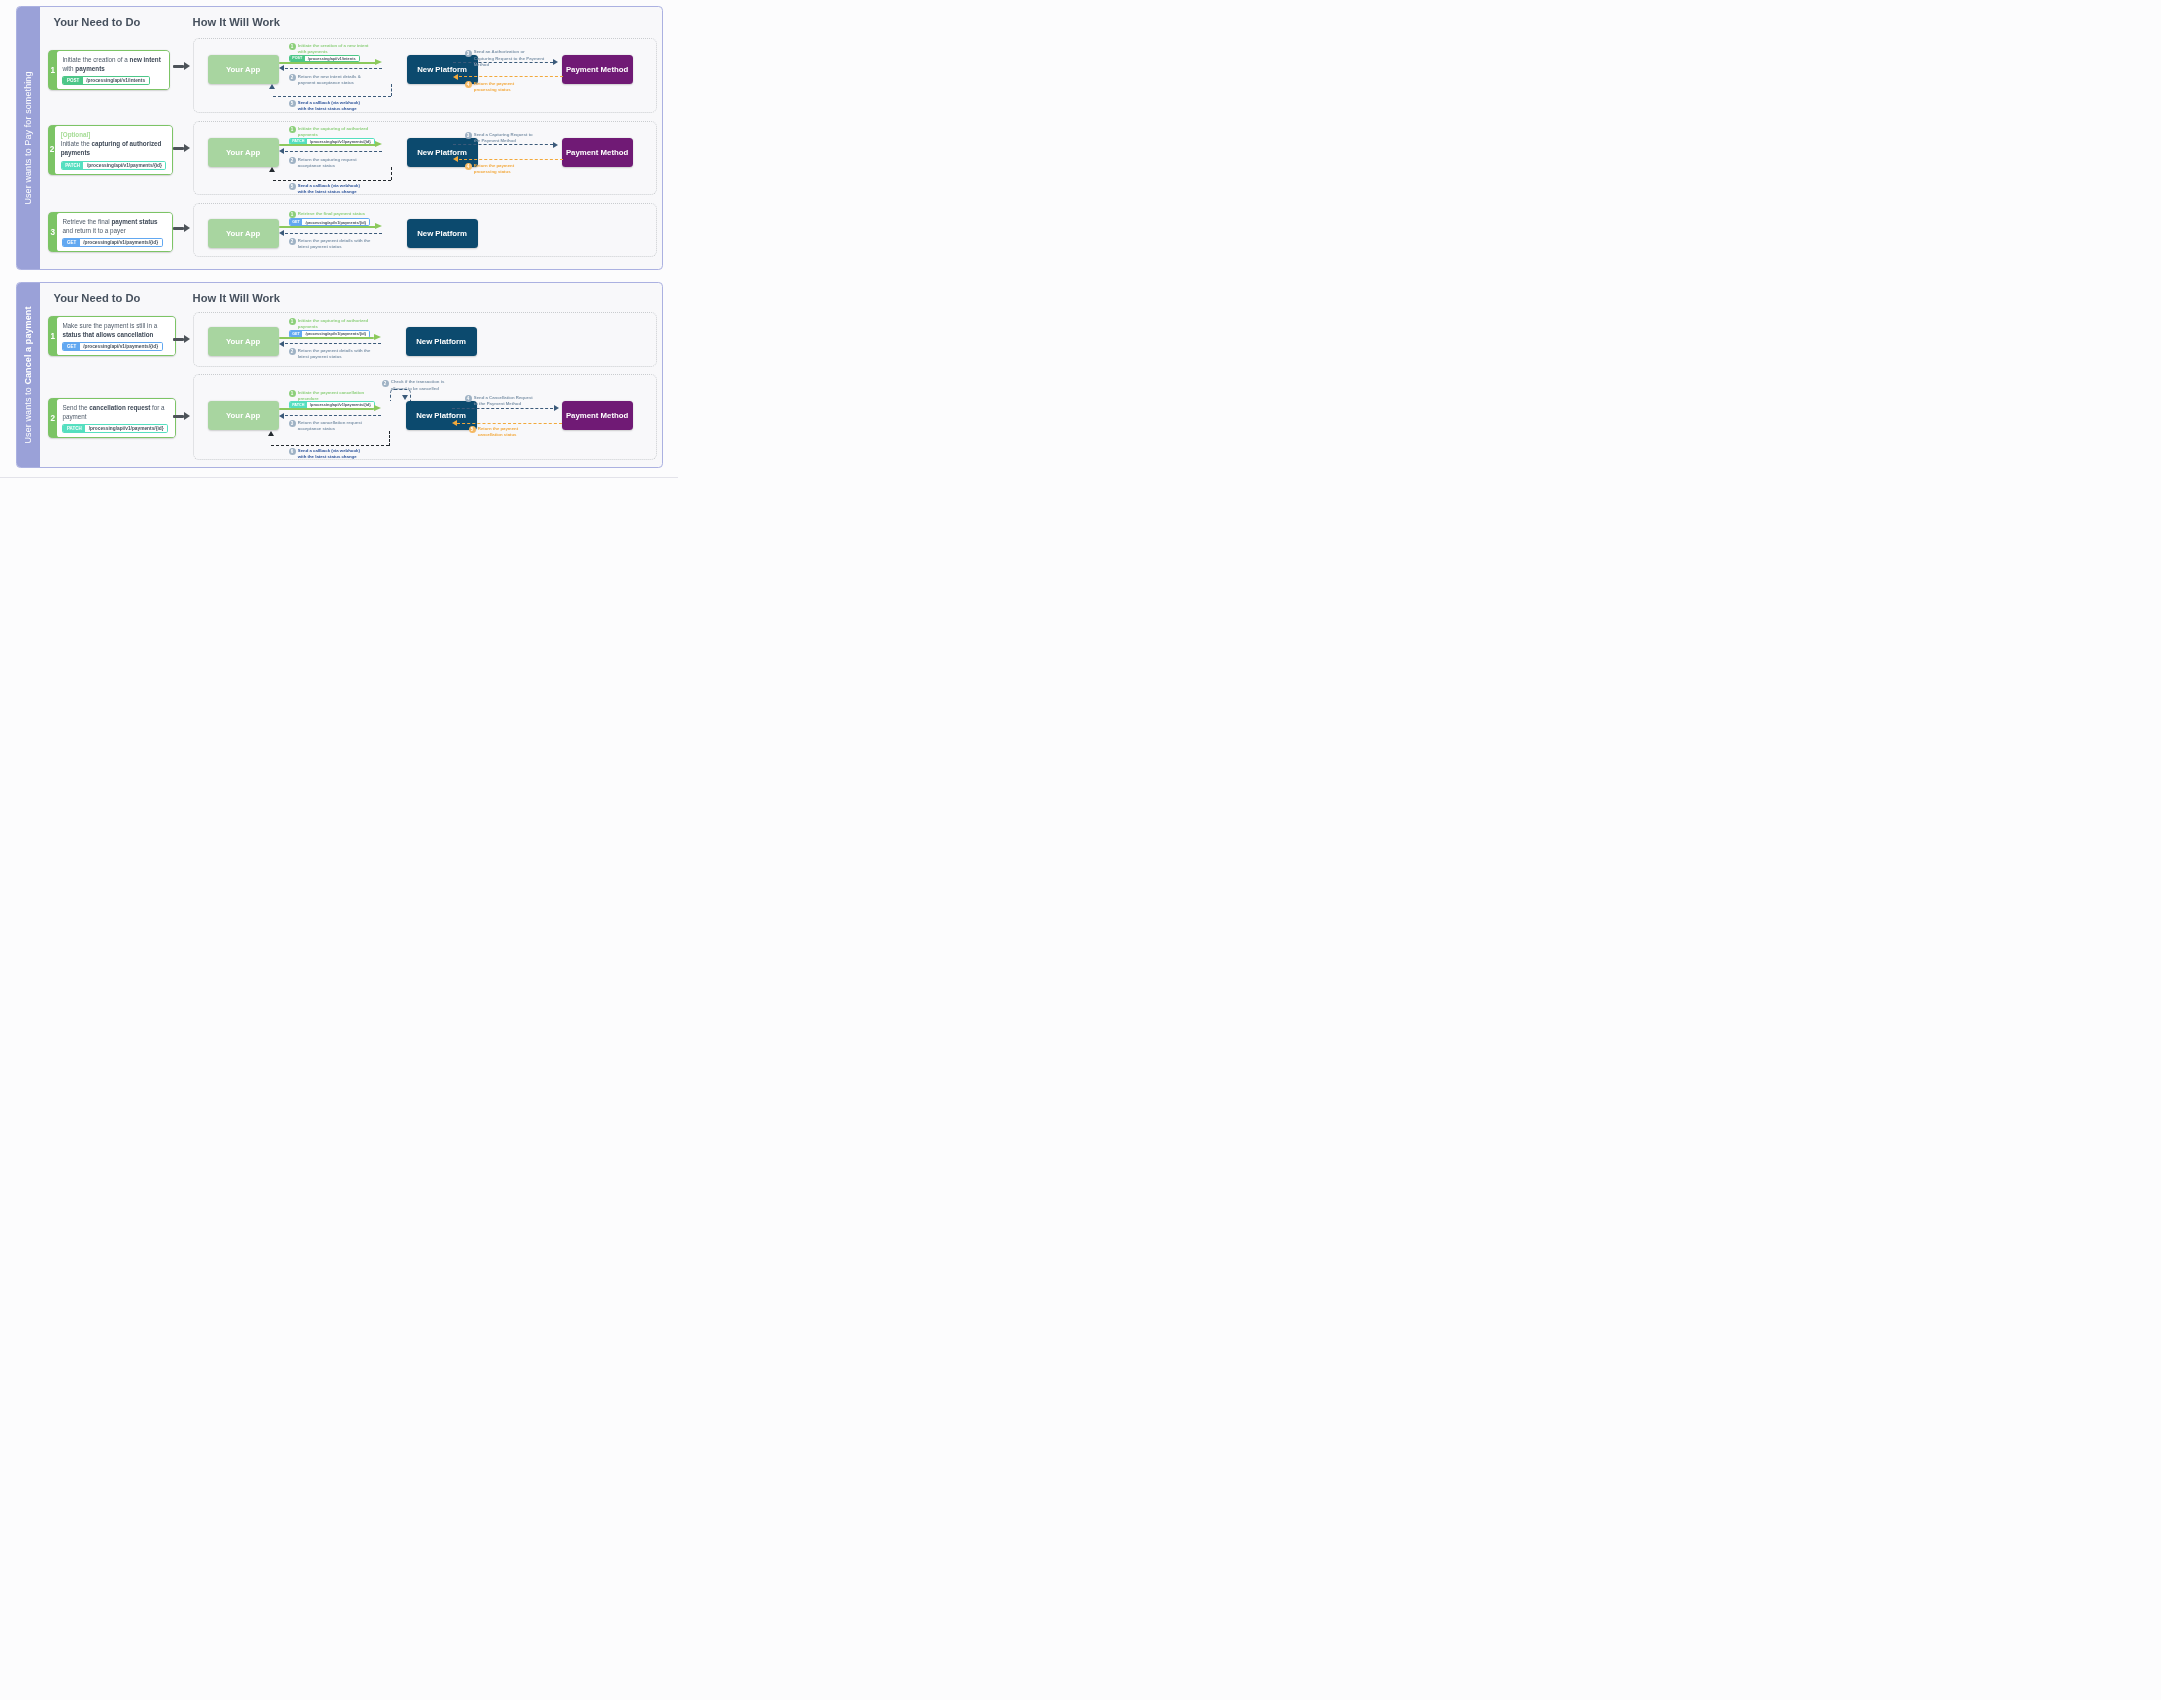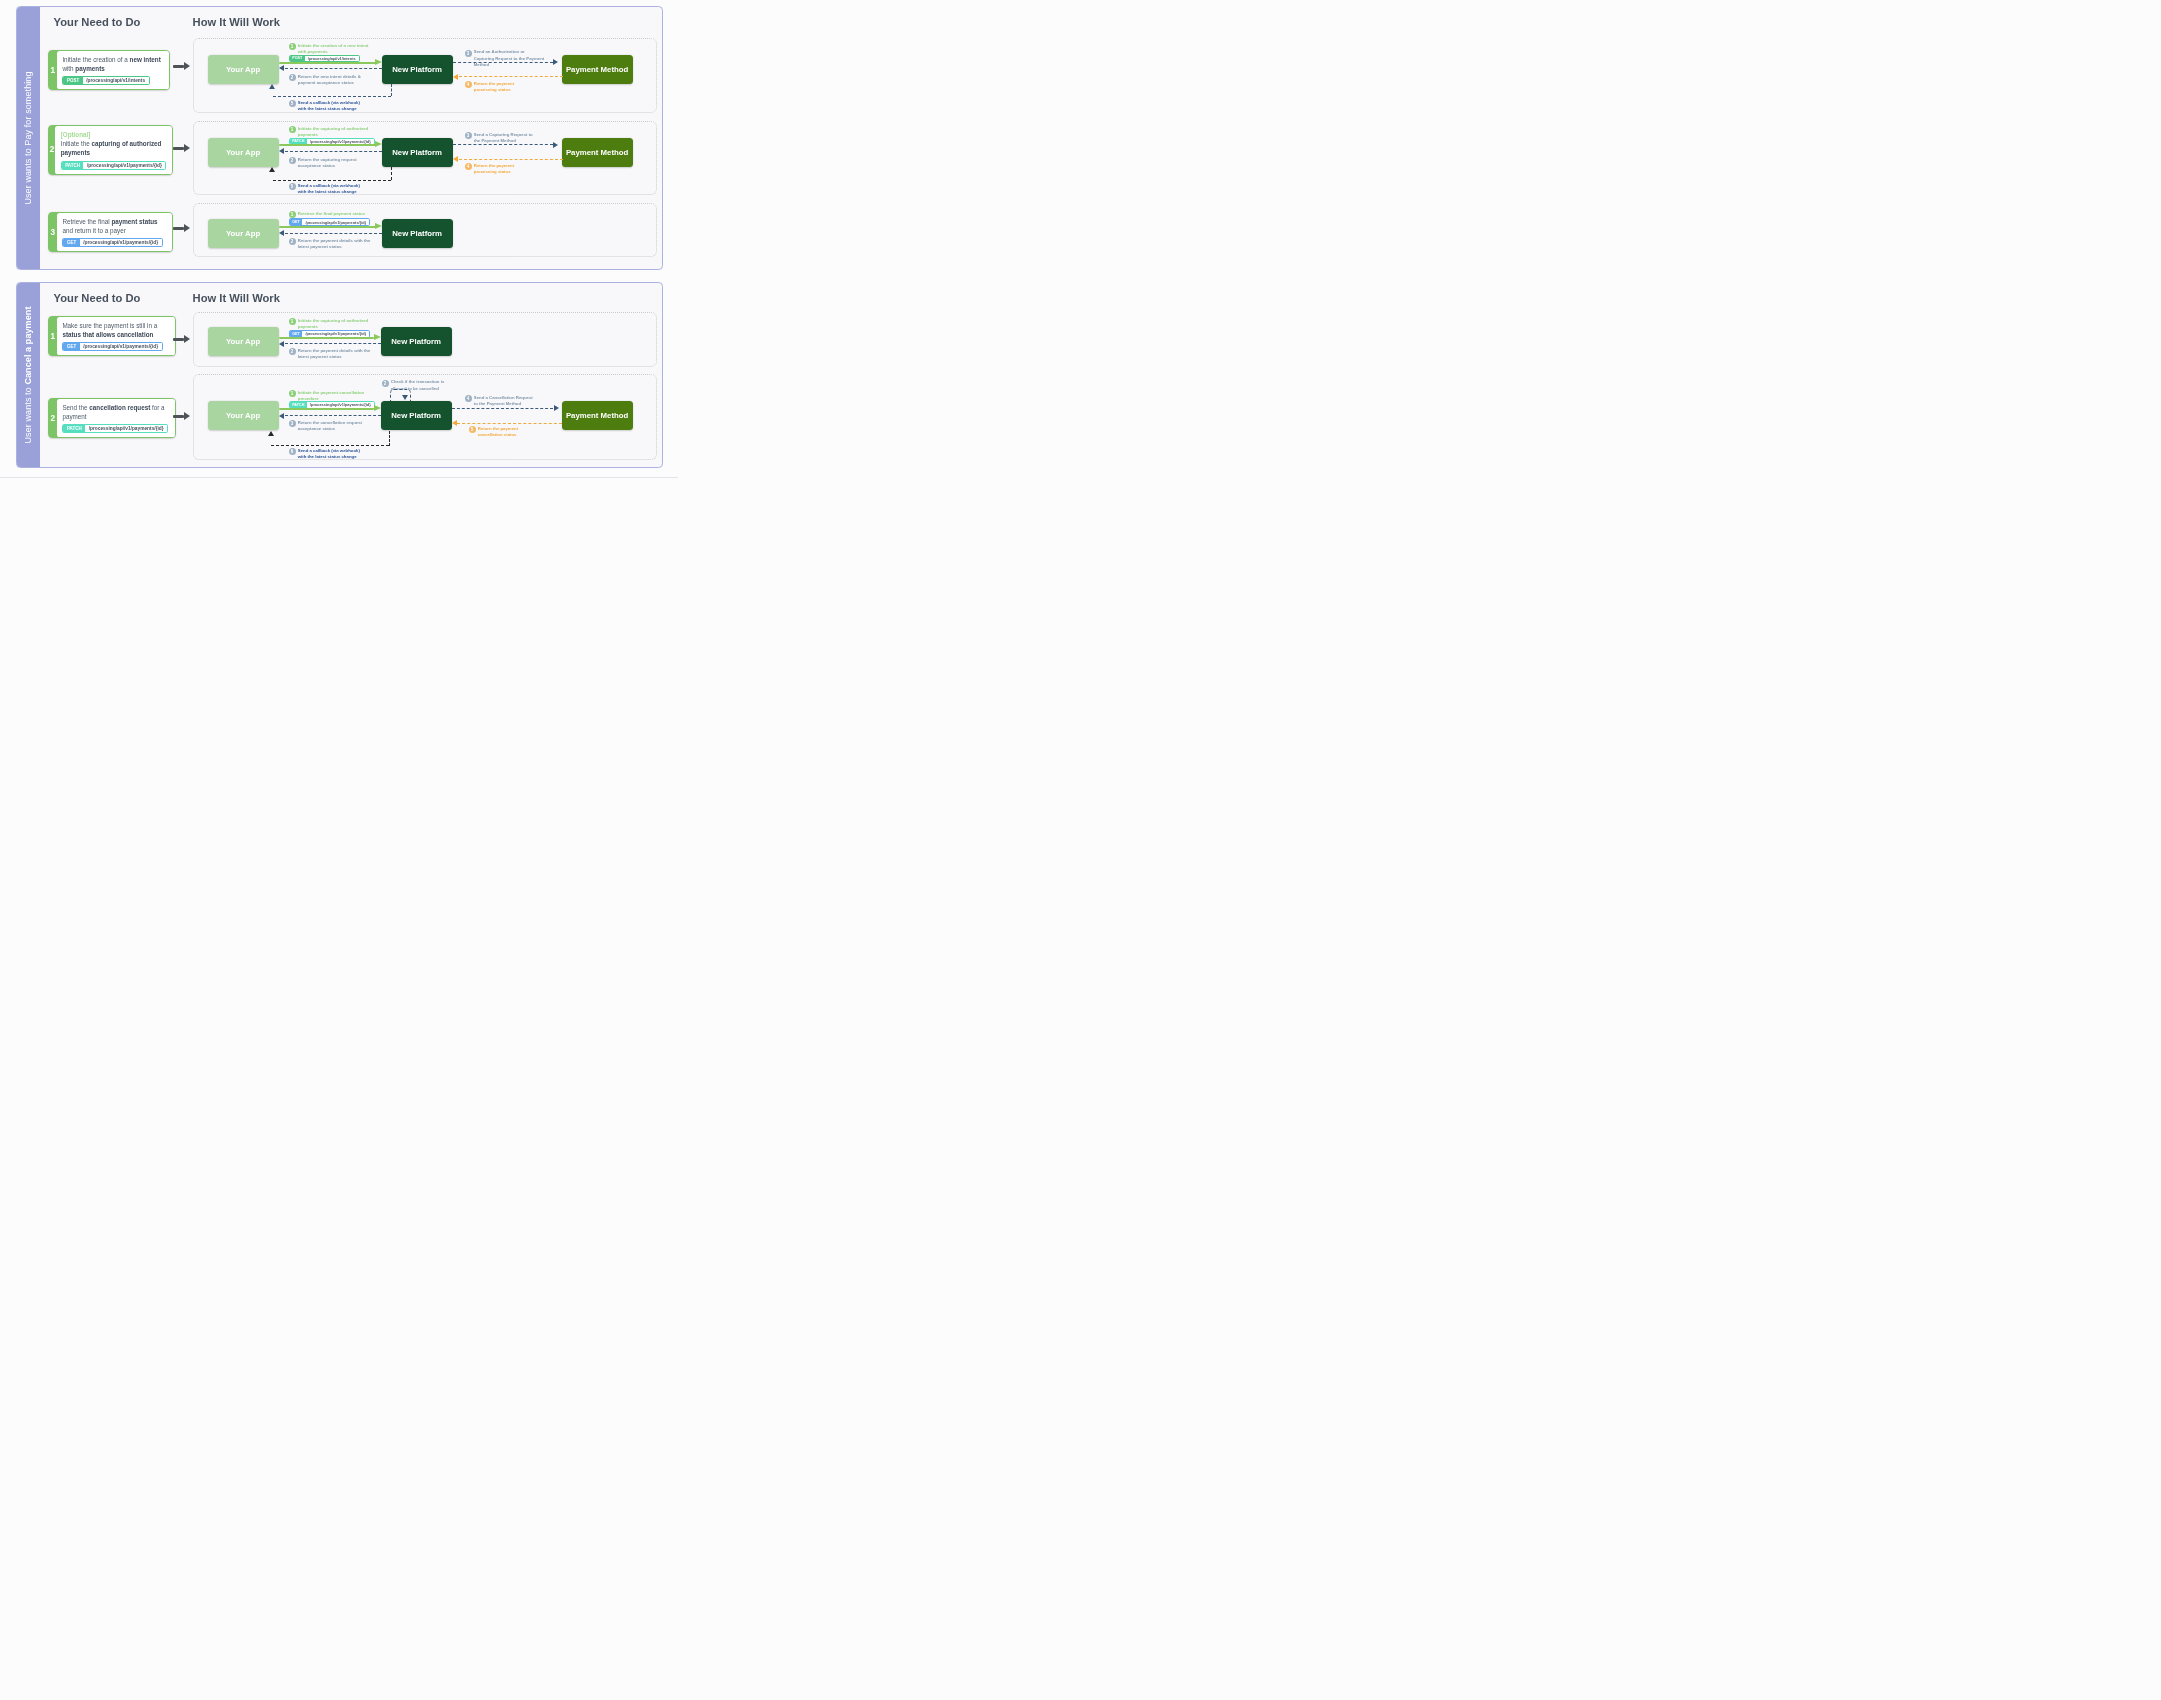--- a/index.html
+++ b/index.html
@@ -47,22 +47,22 @@
                border-top:4.8px solid transparent;border-bottom:4.8px solid transparent;}
 
   
   .flow{position:absolute;border:0.9px dotted #c9cccf;border-radius:6px;box-sizing:border-box;}
 
   
   .actor{position:absolute;width:71px;height:29px;border-radius:3.5px;display:flex;
          align-items:center;justify-content:center;color:#fff;font-weight:700;
          font-size:7.8px;box-shadow:0 0.9px 1.7px rgba(0,0,0,.18);}
   .actor.app{background:#a8d5a0;}
-  .actor.platform{background:#14532d;}
-  .actor.method{background:#4d7c0f;}
+  .actor.platform{background:#0c4a6e;margin-left:25px;}
+  .actor.method{background:#701a75;}
 
   
   .flabel{position:absolute;display:flex;gap:2.2px;align-items:flex-start;}
   .num{flex:0 0 auto;width:7px;height:7px;border-radius:50%;color:#fff;
        font-size:4.5px;font-weight:700;display:flex;align-items:center;
        justify-content:center;margin-top:0.4px;}
   .nc-green{background:#8ccf7a;} .nc-gray{background:#9fb2c4;} .nc-orange{background:#f5b964;}
   .ltxt{font-size:4.3px;font-weight:700;line-height:1.45;}
   .lt-green{color:#8ed07c;} .lt-gray{color:#7f95aa;} .lt-orange{color:#f3a93d;} .lt-blue{color:#2d549b;}
 

